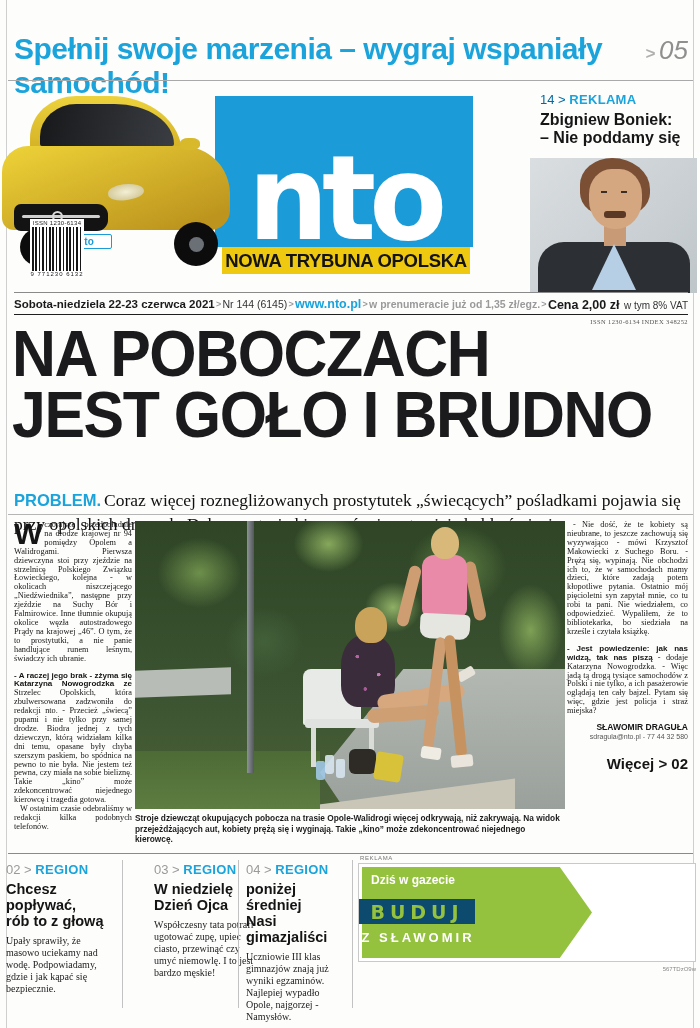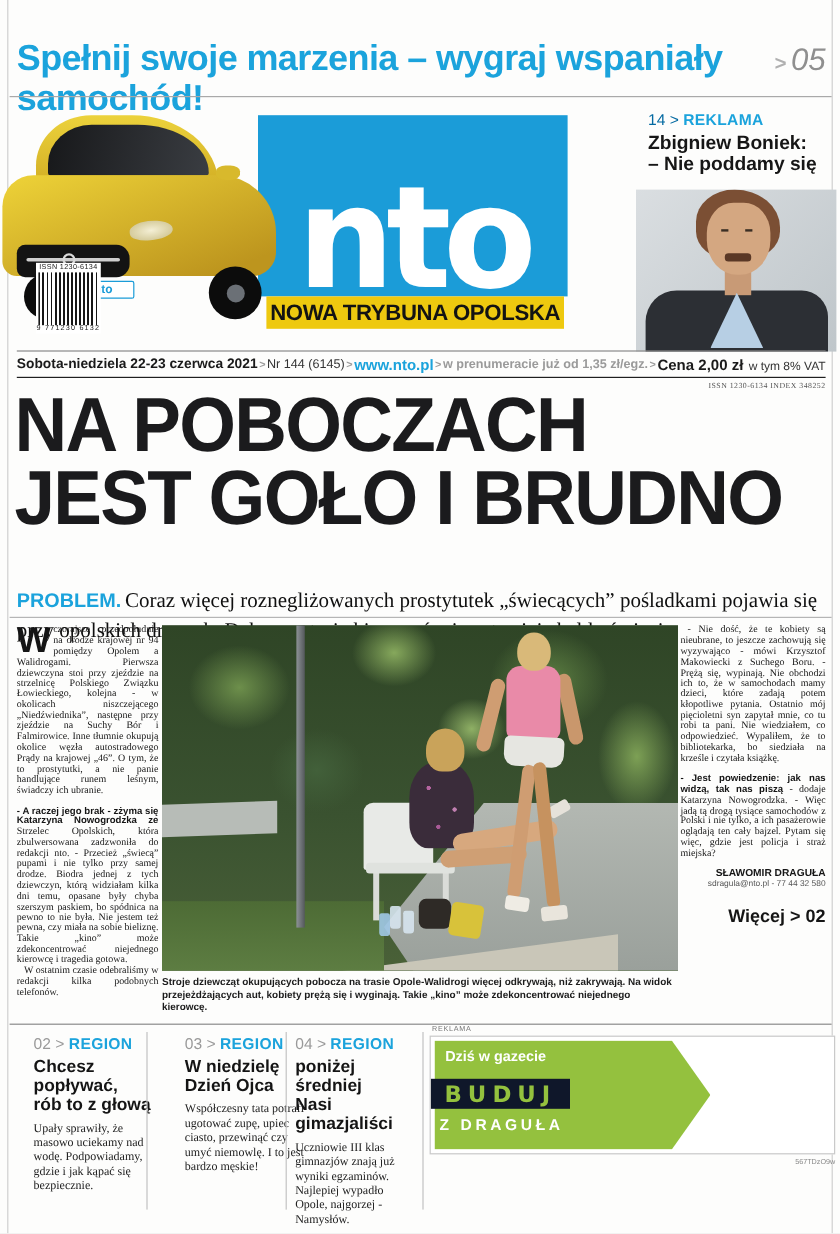--- a/index.html
+++ b/index.html
@@ -134,35 +134,35 @@
   .ph-bottle { position:absolute; width:9px; height:19px; background:rgba(214,228,238,0.9); border-radius:2px 2px 3px 3px; }
   .ph-bottle-a { left:190px; top:234px; } .ph-bottle-b { left:201px; top:238px; } .ph-bottle-c { left:181px; top:240px; background:rgba(160,200,230,0.9); }
   .ph-bag-dark { position:absolute; left:214px; top:228px; width:27px; height:25px; background:#2e2a26; border-radius:6px; }
   .ph-bag-yellow { position:absolute; left:240px; top:232px; width:27px; height:28px; background:#d8c23a; border-radius:4px; transform:rotate(9deg); }
 
   .caption { position:absolute; left:135px; top:813px; width:430px; font-weight:700; font-size:8.3px; line-height:10.5px; color:#1c1c1c; }
 
   
   .section-rule { position:absolute; left:8px; top:853px; width:685px; border-top:1px solid #8a8a8a; }
   .teaser { position:absolute; top:862px; width:103px; }
-  .teaser-1 { left:28px; } .teaser-2 { left:130px;margin-left:24px; } .teaser-3 { left:246px; }
+  .teaser-1 { left:6px; } .teaser-2 { left:130px;margin-left:24px; } .teaser-3 { left:246px; }
   .teaser-kicker { font-size:13px; }
   .teaser-page { color:#9a9a9a; }
   .teaser-section { color:#1ba3dc; font-weight:700; letter-spacing:0.3px; }
   .teaser-title { margin-top:4px; font-weight:700; font-size:14.5px; line-height:16px; color:#141414; }
   .teaser-body { margin-top:6px; font-family:"Liberation Serif", serif; font-size:10px; line-height:12px; color:#222; }
   .tdiv { position:absolute; top:860px; height:148px; width:0; border-left:1px solid #c2c2c2; }
   .tdiv-1 { left:122px; } .tdiv-2 { left:238px; } .tdiv-3 { left:352px; }
 
   
   .reklama-label { position:absolute; left:360px; top:855px; font-size:6px; letter-spacing:0.6px; color:#777; }
   .ad { position:absolute; left:358px; top:863px; width:338px; height:99px; background:#fff; border:1px solid #c9c9c9; overflow:hidden; }
   .ad-green { position:absolute; left:3px; top:3px; bottom:3px; width:230px; background:#94c13e; clip-path:polygon(0 0,86% 0,100% 50%,86% 100%,0 100%); }
   .ad-intro { position:absolute; left:12px; top:9px; color:#fff; font-weight:700; font-size:12px; }
-  .ad-band { position:absolute; left:0; top:35px; width:116px; height:25px; background:#0f172a; display:flex; align-items:center; justify-content:center; }
+  .ad-band { position:absolute; left:0; top:35px; width:116px; height:25px; background:#0c4a6e; display:flex; align-items:center; justify-content:center; }
   .ad-band-text { color:#94c13e; font-family:"DejaVu Sans", sans-serif; font-weight:700; font-size:19px; letter-spacing:5px; }
   .ad-sub { position:absolute; left:0; top:66px; width:118px; text-align:center; color:#fff; font-weight:700; font-size:13px; letter-spacing:3px; }
   .ad-text { position:absolute; left:117px; top:5px; width:82px; height:83px; display:flex; align-items:center; color:#fff; font-weight:700; font-size:10.5px; line-height:13px; text-align:center; }
   .ad-right { position:absolute; left:238px; top:5px; width:94px; }
   .ad-logos { display:flex; align-items:flex-start; justify-content:flex-end; gap:8px; }
   .efund { display:flex; align-items:center; gap:2px; margin-top:4px; }
   .efund-circle { width:24px; height:24px; border-radius:50%; background:conic-gradient(#7fa8c9,#e8eef3,#4d7fa6,#cfdde8,#7fa8c9); }
   .efund-text { font-family:"Liberation Serif", serif; font-style:italic; font-size:8px; color:#4d7fa6; }
   .nfos { width:32px; text-align:center; }
   .nfos-circle { width:26px; height:26px; margin:0 auto; border-radius:50%; background:#c9252c; display:flex; align-items:center; justify-content:center; }
@@ -354,16 +354,16 @@
   </div>
   <div class="tdiv tdiv-3"></div>
 
   <div class="reklama-label">REKLAMA</div>
   <div class="ad">
     <div class="ad-green"></div>
     <div class="ad-intro">Dziś w gazecie</div>
     <div class="ad-band">
       <span class="ad-band-text">BUDUJ</span>
     </div>
-    <div class="ad-sub">Z DRAGUŁA</div>
+    <div class="ad-sub">Z SŁAWOMIR</div>
   </div>
   <div class="ad-code">567TDzO9w</div>
 </div>
 
 </body></html>

